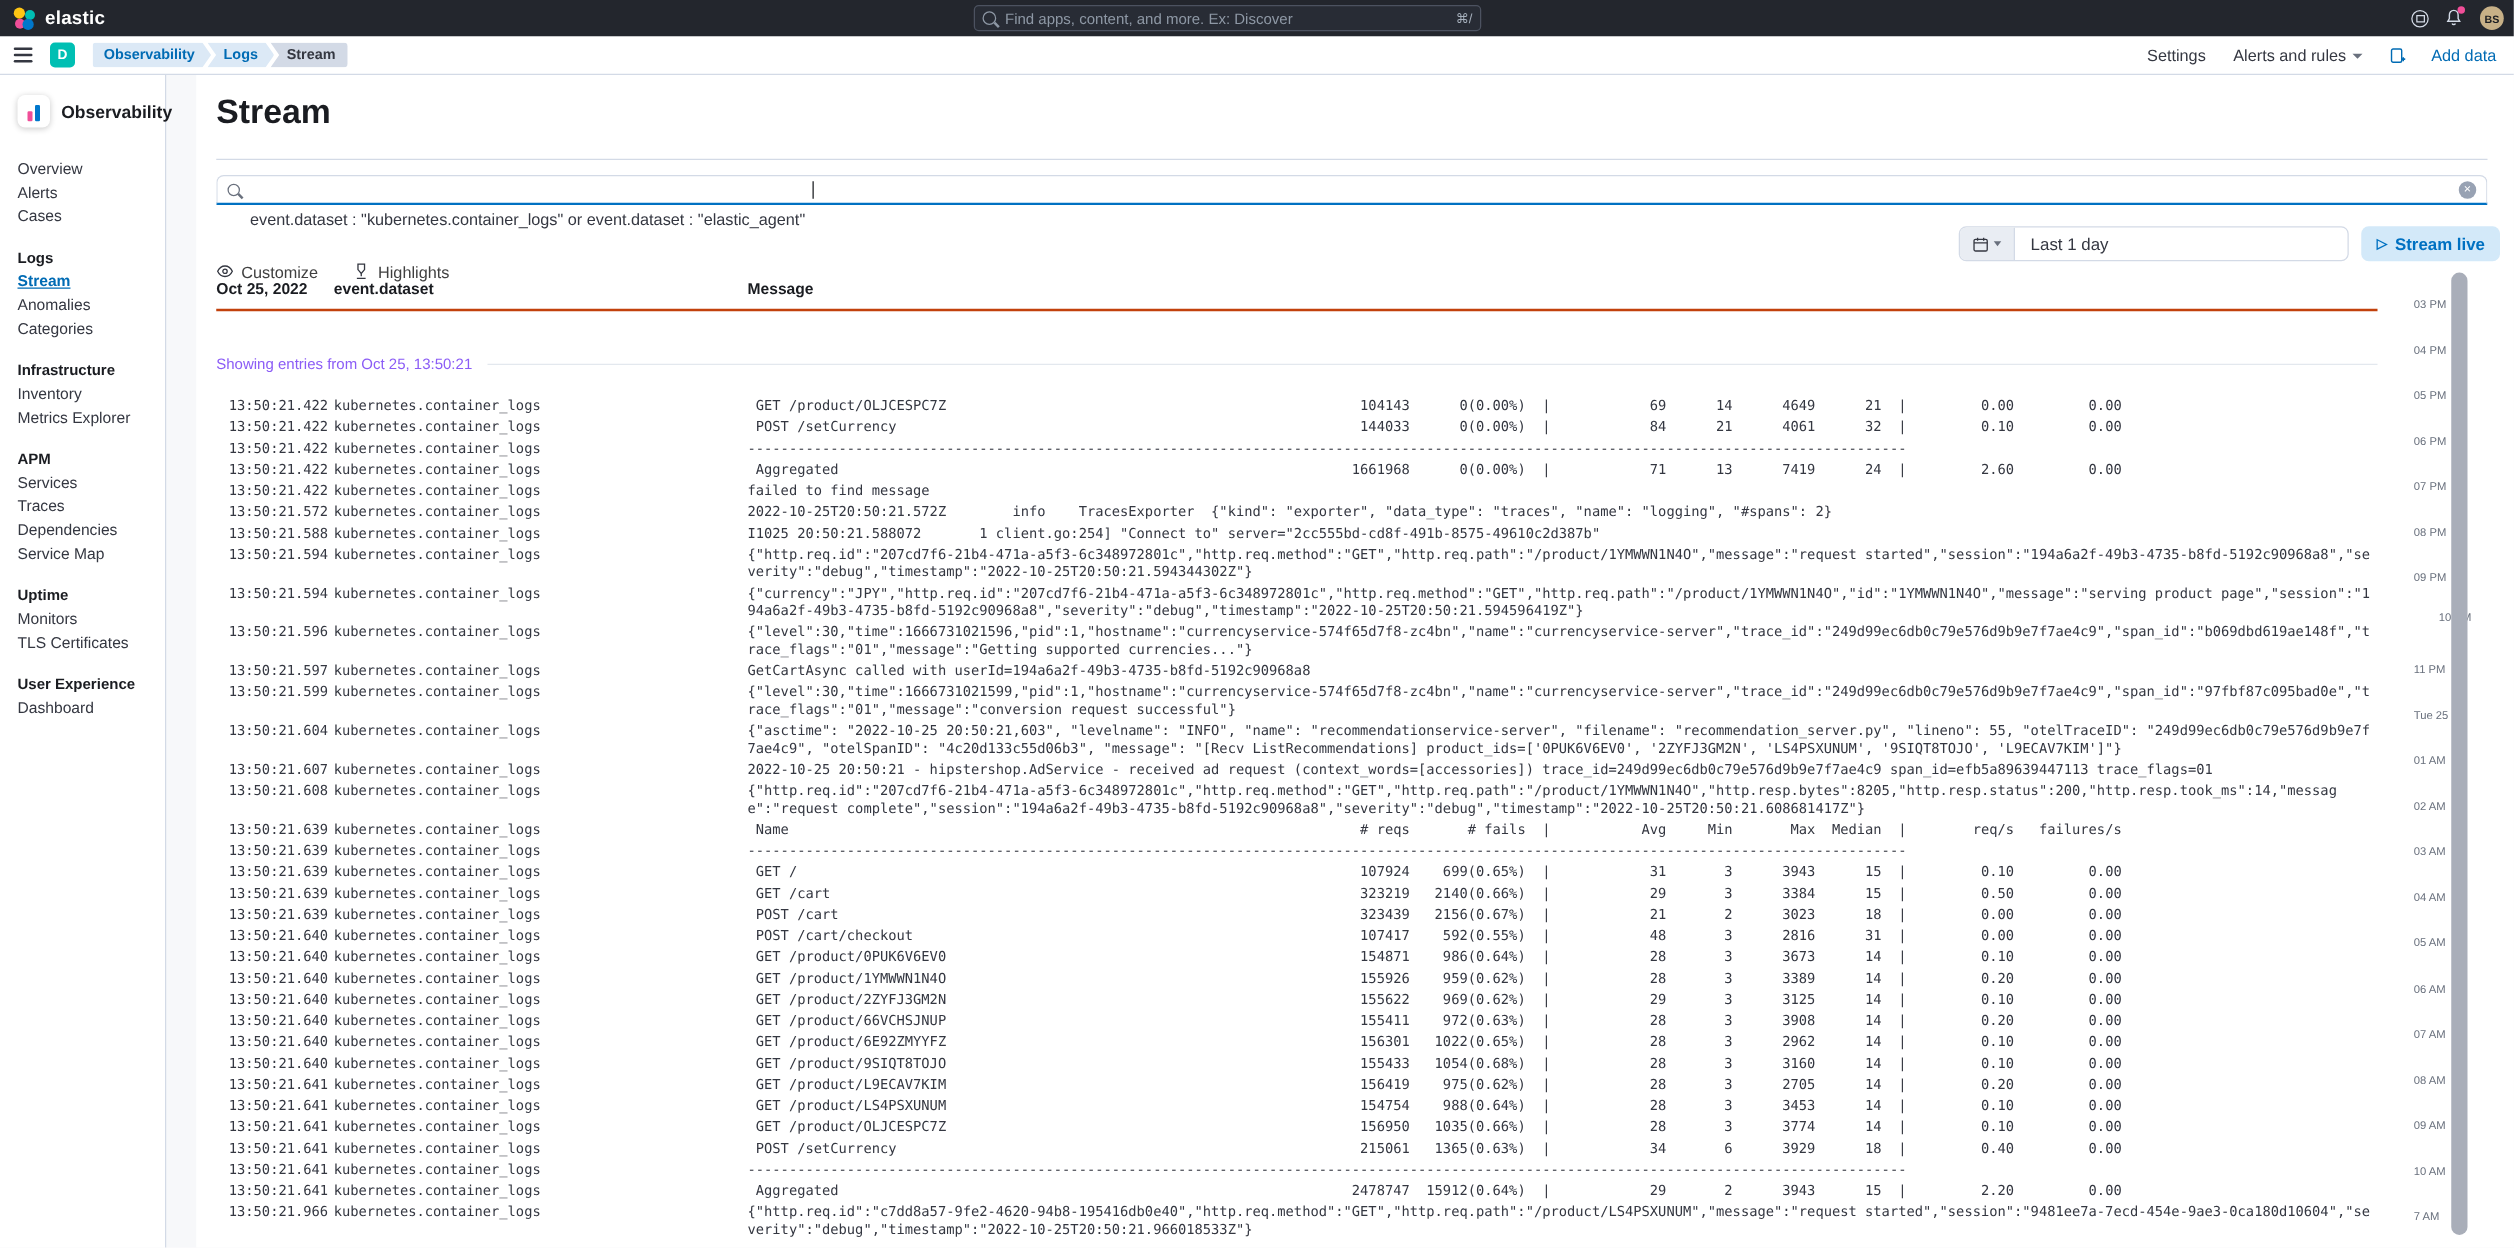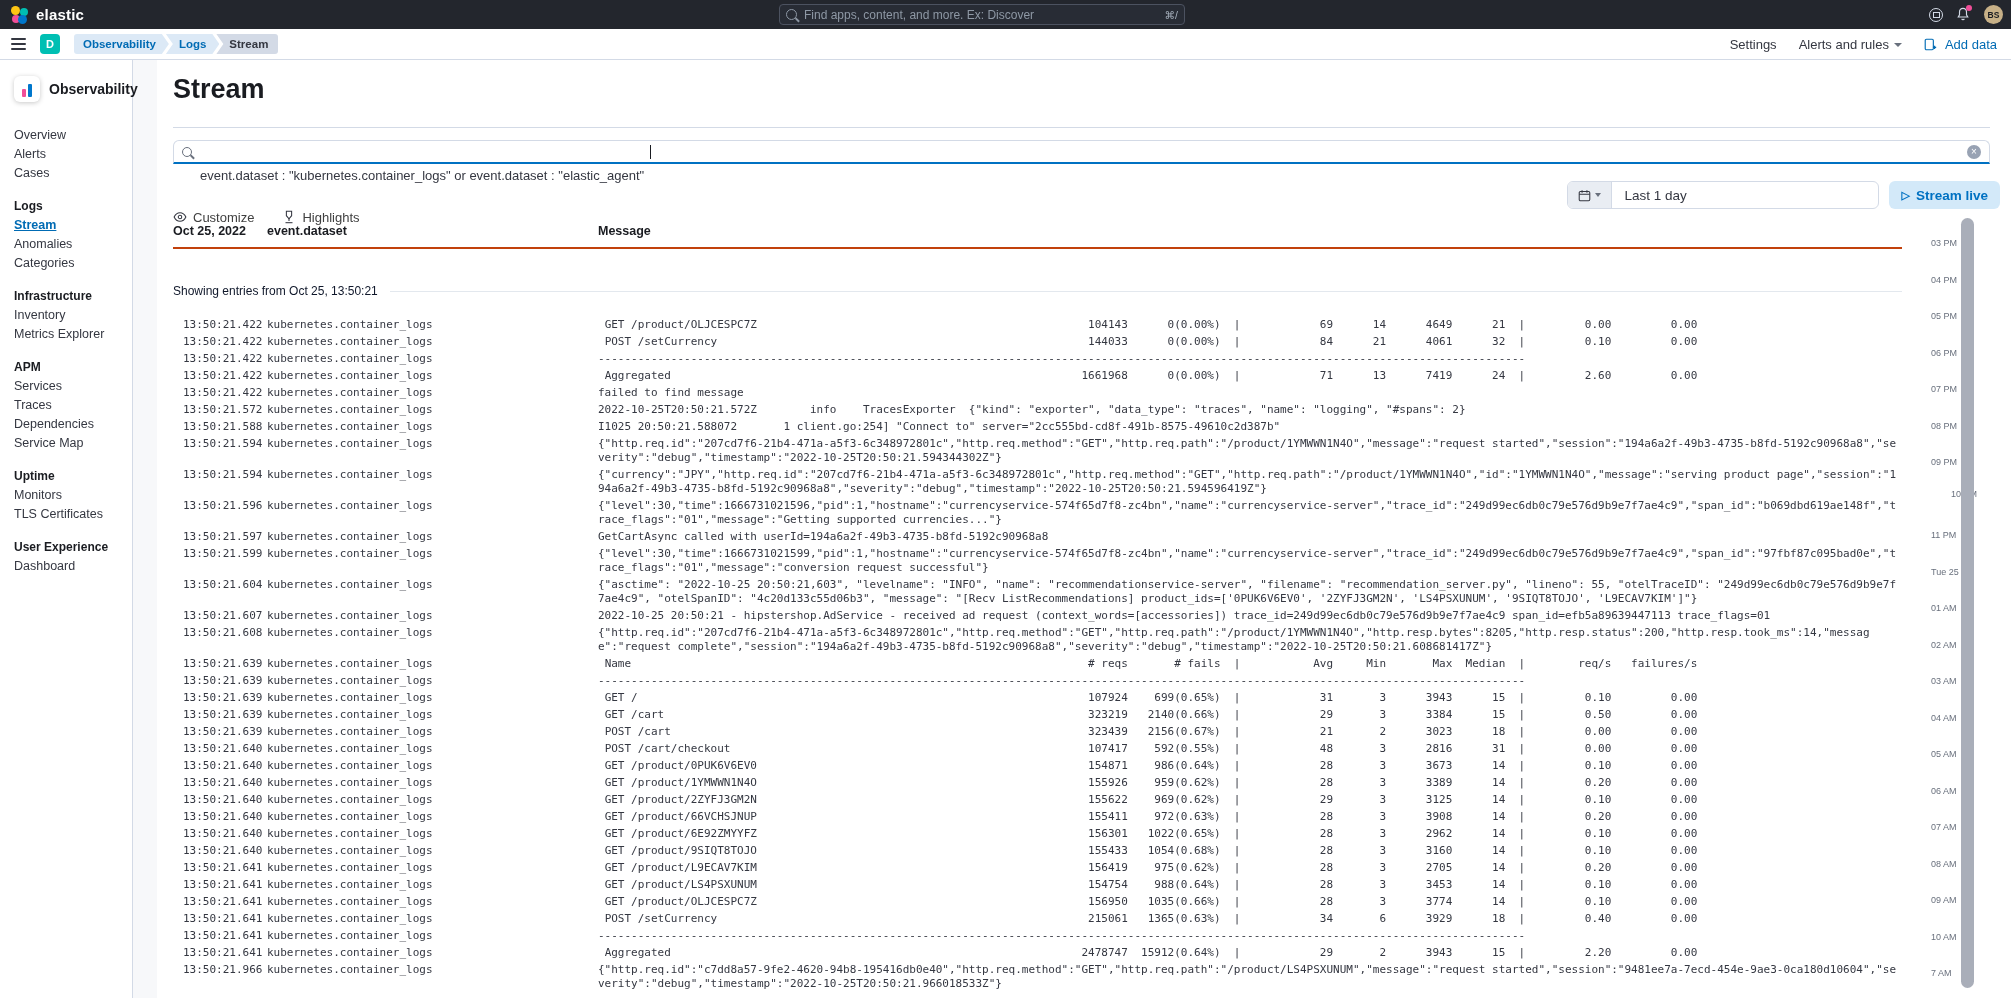--- a/index.html
+++ b/index.html
@@ -53,21 +53,21 @@
   .crumb.first { background:#dce9f6; color:#006bb4; padding:0 13px 0 9px;
     clip-path:polygon(0 0,calc(100% - 7px) 0,100% 50%,calc(100% - 7px) 100%,0 100%); border-radius:3px 0 0 3px;}
   .crumb.mid { background:#dce9f6; color:#006bb4; padding:0 13px; margin-left:-3px;
     clip-path:polygon(0 0,calc(100% - 7px) 0,100% 50%,calc(100% - 7px) 100%,0 100%,7px 50%); }
   .crumb.last { background:#d3dae6; color:#343741; padding:0 10px 0 13px; margin-left:-3px;
     clip-path:polygon(0 0,100% 0,100% 100%,0 100%,7px 50%); border-radius:0 3px 3px 0; cursor:default; }
   .nav-right { position:absolute; right:14px; display:flex; align-items:center; gap:22px; }
   .nav-link { font-size:13px; color:#343741; cursor:pointer; display:flex; align-items:center; gap:5px; }
   .chev { width:0; height:0; border-left:4px solid transparent; border-right:4px solid transparent;
     border-top:4px solid #69707d; margin-top:2px; }
-  .add-data { color:#006bb4; font-weight:500; display:flex; align-items:center; gap:8px;
+  .add-data { color:#006bb4; font-weight:500; display:flex; align-items:center; gap:20px;
     font-size:13px; cursor:pointer; }
 
   
   .sidebar { position:absolute; left:0; top:60px; width:133px; height:938px; background:#fff;
     border-right:1px solid #d3dae6; padding:16px 14px; z-index:10; }
   .sb-logo-row { display:flex; align-items:center; gap:9px; margin-bottom:24px; }
   .app-icon { width:26px; height:26px; border-radius:6px; background:#fff;
     box-shadow:0 1px 5px rgba(0,0,0,.22); display:flex; align-items:flex-end;
     justify-content:center; gap:2px; padding-bottom:5px; flex:none; }
   .app-icon i { display:block; width:4px; border-radius:1px; }
@@ -115,21 +115,21 @@
   .play-glyph { font-size:11px; line-height:1; }
 
   .tbl-header { position:absolute; left:16px; top:164px; width:1729px; display:flex;
     font-size:12.5px; font-weight:700; color:#1a1c21; padding-bottom:9px;
     border-bottom:2px solid #c2410c; }
   .th-date { width:94px; flex:none; }
   .th-ds { width:331px; flex:none; }
   .th-msg { flex:1; }
 
   .entries-note { position:absolute; left:16px; top:224px; width:1729px; display:flex;
-    align-items:center; gap:12px; font-size:12px; color:#0f172a; }
+    align-items:center; gap:12px; font-size:12px; color:#8b5cf6; }
   .note-line { flex:1; height:1px; background:#e3e8ee; }
 
   .log-rows { position:absolute; left:16px; top:258px; width:1745px; height:680px;
     overflow:hidden; padding-left:10px; }
   .log-row { display:flex; align-items:flex-start; margin-bottom:3px;
     font-family:"DejaVu Sans Mono", monospace; font-size:11px; line-height:14px;
     color:#343741; cursor:pointer; }
   .col-ts { width:84px; flex:none; white-space:pre; }
   .col-ds { width:331px; flex:none; white-space:pre; }
   .col-msg { width:1302px; flex:none; white-space:pre-wrap; word-break:break-all; }

